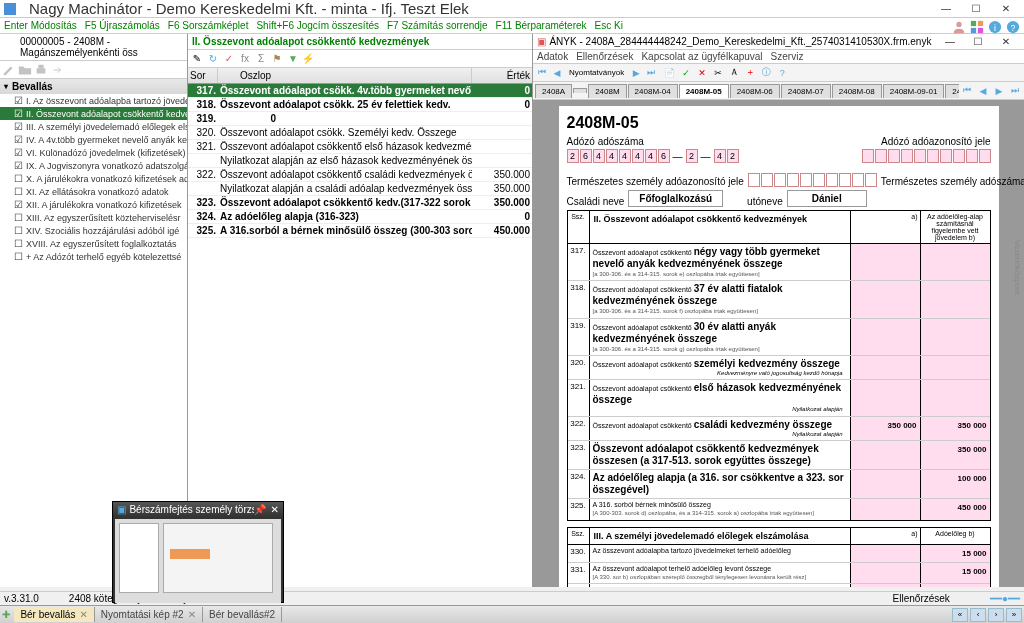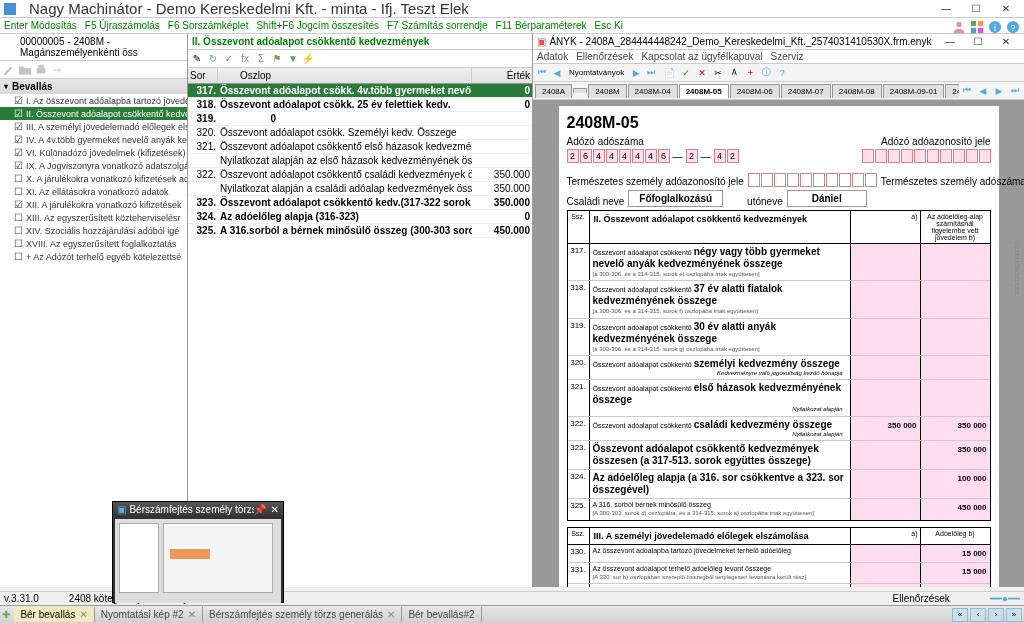--- a/index.html
+++ b/index.html
@@ -467,21 +467,20 @@
   <span style="margin-left:30px">2408 kötegelt nyomtatvány v.2.0</span>
   <span class="spacer"></span>
   <span>Ellenőrzések</span>
   <span style="margin-left:40px;color:#5ad">━━●━━</span>
 </div>
 
 <div class="bottom-tabs">
   <span style="color:#5a5;margin-right:4px">✚</span>
   <div class="btab active"><span>Bér bevallás</span><span class="xclose">✕</span></div>
   <div class="btab"><span>Nyomtatási kép #2</span><span class="xclose">✕</span></div>
-  <div class="btab"><span>Bérszámfejtés személy törzs generálás</span><span class="xclose">✕</span></div>
   <div class="btab"><span>Bér bevallás#2</span></div>
   <div class="nav-arrows">
     <div class="nav-arr">«</div>
     <div class="nav-arr">‹</div>
     <div class="nav-arr">›</div>
     <div class="nav-arr">»</div>
   </div>
 </div>
 
 <div class="thumb-popup">

